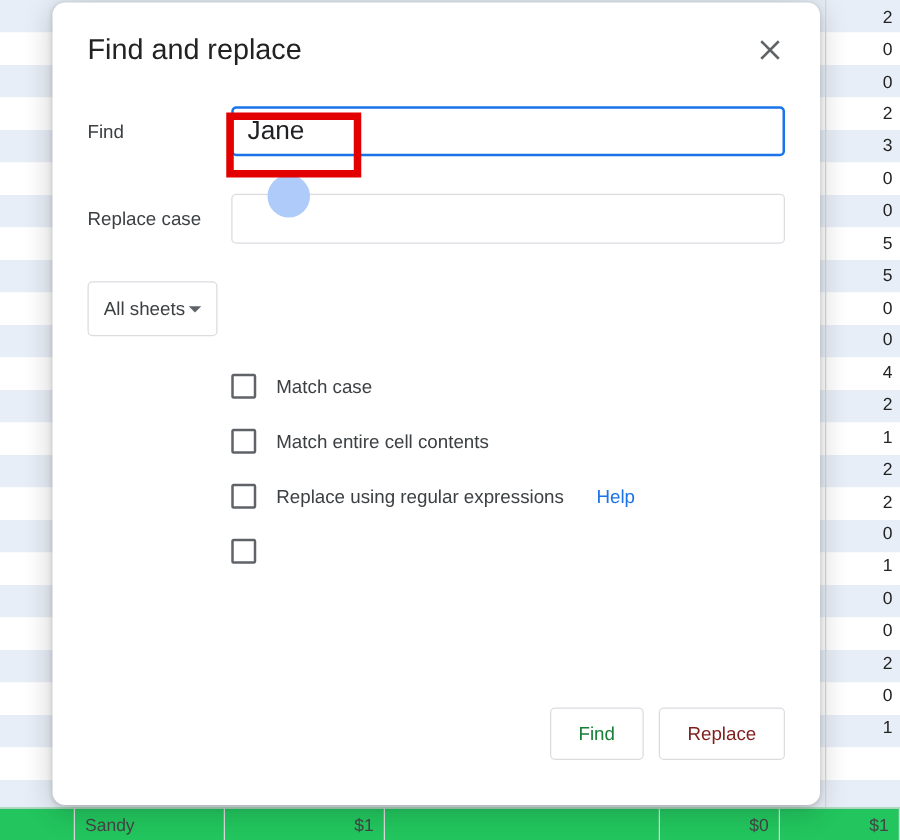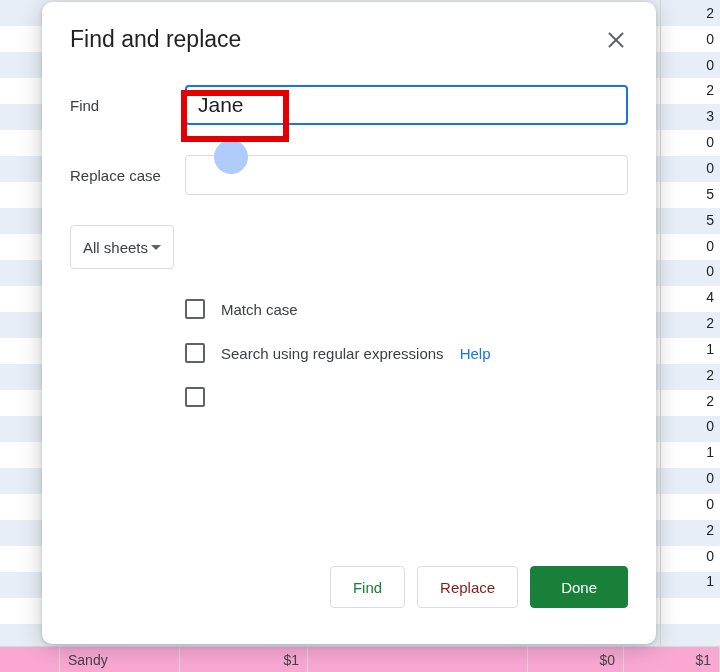--- a/index.html
+++ b/index.html
@@ -150,20 +150,21 @@
   }
   .chk {
     width: 20px; height: 20px;
     border: 2px solid #5f6368;
     border-radius: 2px;
     flex-shrink: 0;
     cursor: pointer;
   }
   .help-link {
     color: #1a73e8;
+    margin-left: 10px;
     cursor: pointer;
   }
 
   .buttons {
     margin-top: auto;
     display: flex;
     gap: 12px;
     justify-content: flex-end;
   }
   .btn {
@@ -241,21 +242,21 @@
       <div class="num">1</div>
       <div class="num">0</div>
       <div class="num">0</div>
       <div class="num">2</div>
       <div class="num">0</div>
       <div class="num">1</div>
       <div class="num"></div>
       <div class="num"></div>
       <div class="num"></div>
     </div>
-  <div class="bottom-row" style="background:#f9a8d4;">
+  <div class="bottom-row" style="background:#22c55e;">
     <div class="bottom-cell" style="width:60px;"></div>
     <div class="bottom-cell" style="width:120px;">
         <span>Sandy</span>
       </div>
     <div class="bottom-cell" style="width:128px;justify-content:flex-end;">
         <span>$1</span>
       </div>
     <div class="bottom-cell" style="flex:1;"></div>
     <div class="bottom-cell" style="width:96px;justify-content:flex-end;">
         <span>$0</span>
@@ -294,29 +295,32 @@
     </div>
   </div>
 
   <div class="options">
     <div class="opt">
       <div class="chk"></div>
       <span>Match case</span>
     </div>
     <div class="opt">
       <div class="chk"></div>
-      <span>Search using regular expressions</span>
+      <span>Match entire cell contents</span>
+    </div>
+    <div class="opt">
+      <div class="chk"></div>
+      <span>Replace using regular expressions</span>
       <span class="help-link">Help</span>
     </div>
     <div class="opt">
       <div class="chk"></div>
     </div>
   </div>
 
   <div class="buttons">
     <div class="btn green-text">Find</div>
     <div class="btn disabled">Replace</div>
-    <div class="btn primary">Done</div>
   </div>
 </div>
 
 <div class="bluecircle" id="bluecircle" style="left: 214px; top: 140px;"></div>
 <div class="hi-rect" id="hirect" style="left: 181px; top: 90px; width: 108px; height: 52px;"></div>
 
 </body></html>

